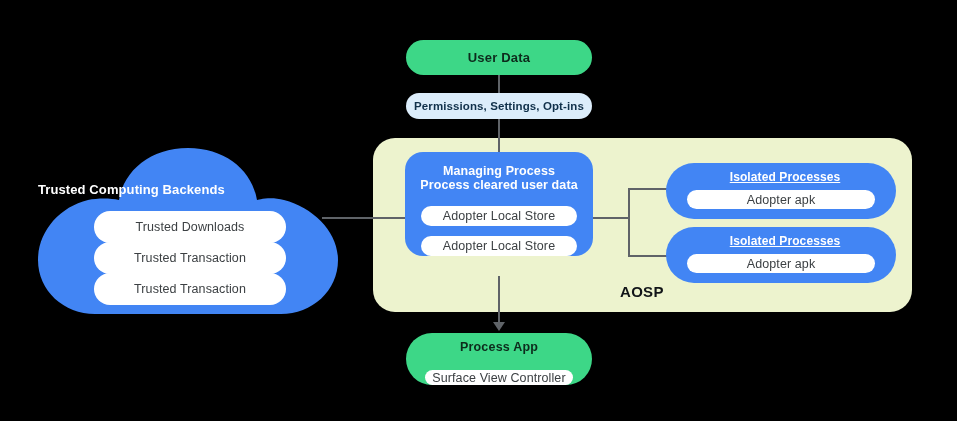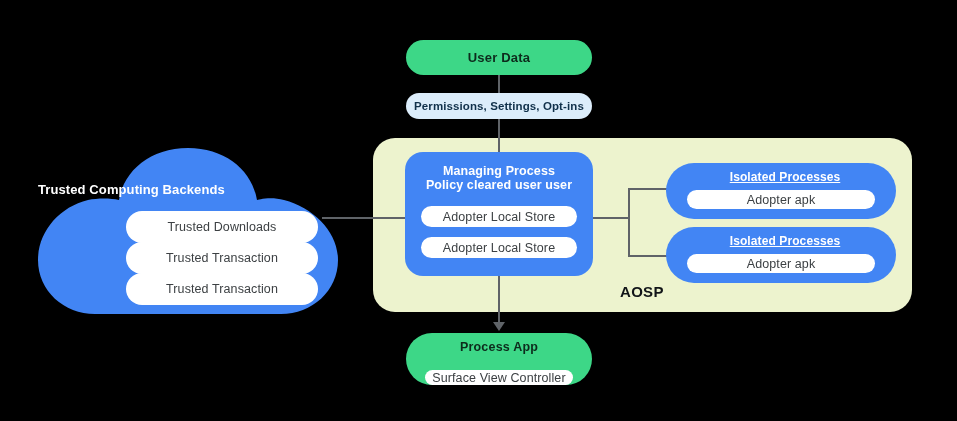--- a/index.html
+++ b/index.html
@@ -78,21 +78,21 @@
     color:#10304a;
     font-size:11.5px;
     font-weight:bold;
     letter-spacing:.1px;
     white-space:nowrap;
   }
 
   
   #managing-process-node{
     left:405px; top:152px;
-    width:188px; height:124px;
+    width:188px; height:104px;
     background:#4285F4;
     padding-top:12px;
   }
   #managing-process-title{
     color:#ffffff;
     font-size:12.5px;
     font-weight:bold;
     line-height:14px;
     text-align:center;
     letter-spacing:.1px;
@@ -147,21 +147,20 @@
     font-size:13px;
     font-weight:bold;
     letter-spacing:.1px;
     z-index:3;
   }
   .cloud-pill{
     position:absolute;
     left:56px;
     width:192px;height:32px;
     z-index:3;
-    margin-left:32px;
   }
   #cloud-pill-0{top:63px;}
   #cloud-pill-1{top:94px;}
   #cloud-pill-2{top:125px;}
 
   
   .conn{position:absolute;background:#5f6368;}
   .conn-v{width:2px;}
   .conn-h{height:2px;}
   .arrowhead{
@@ -228,21 +227,21 @@
     <span class="t">Permissions,  Settings, Opt-ins</span>
   </div>
 
   <div class="node pill" id="user-data-node">
     <span class="t">User Data</span>
   </div>
 
   <div class="node rrect" id="managing-process-node">
     <div id="managing-process-title">
       <span>Managing Process</span><br>
-      <span>Policy cleared user user</span>
+      <span>Process cleared user data</span>
     </div>
     <div class="white-pill mp-store-1">Adopter Local Store</div>
     <div class="white-pill mp-store-2">Adopter Local Store</div>
   </div>
 
   <div class="node iso-node" id="iso-node-1">
     <span class="iso-title">Isolated Processes</span>
     <div class="white-pill">Adopter apk</div>
   </div>
   <div class="node iso-node" id="iso-node-2">

